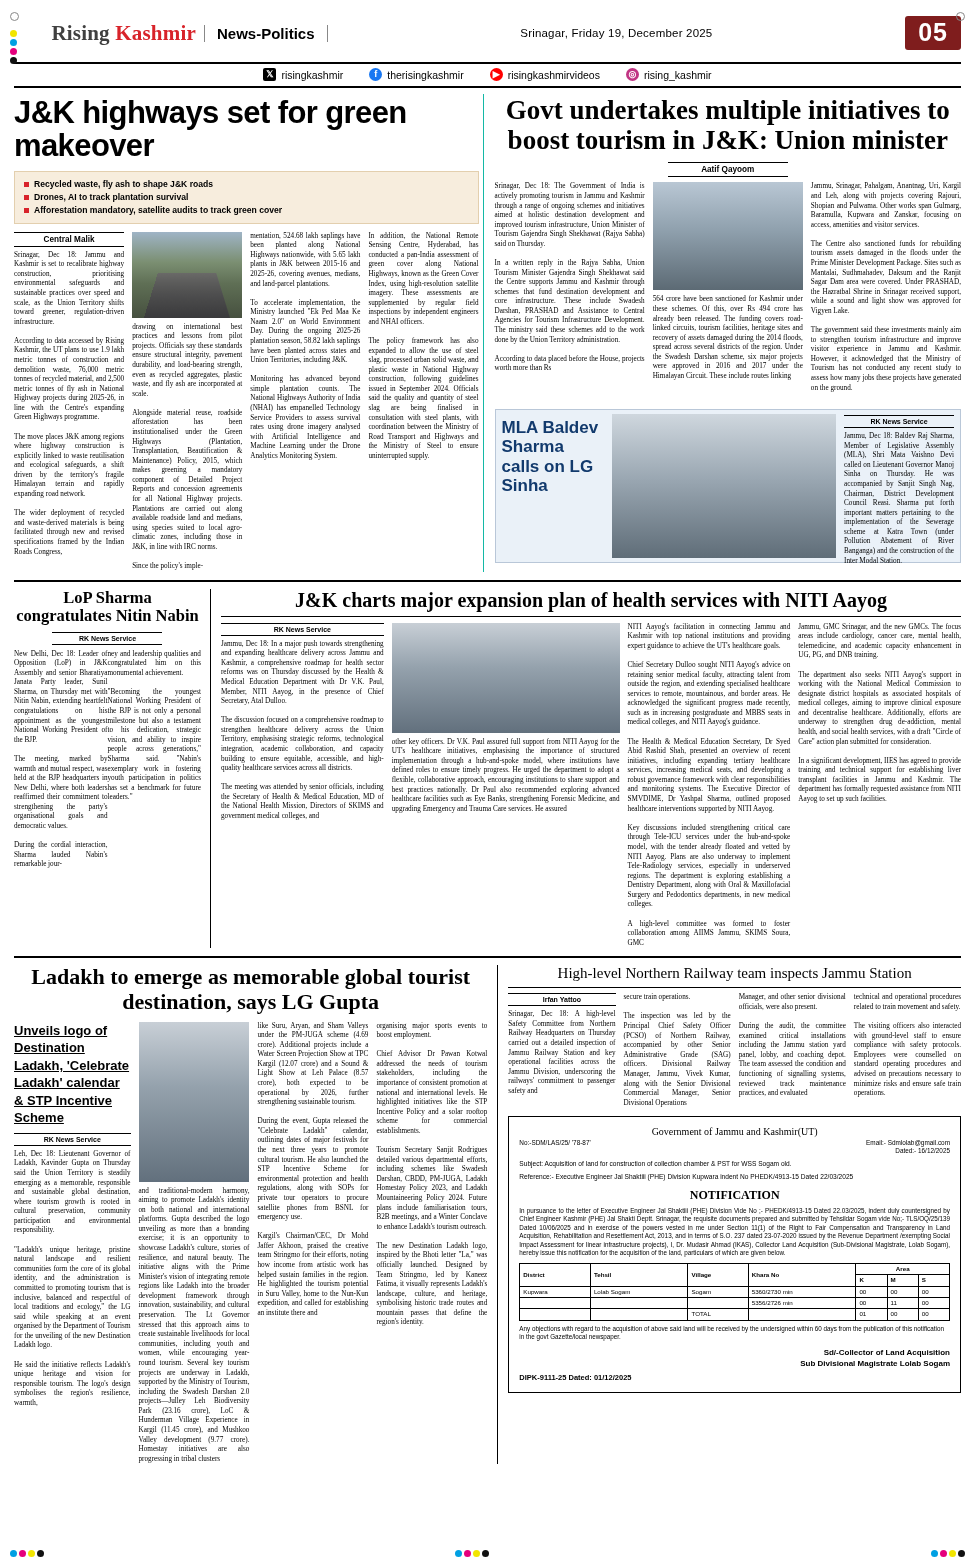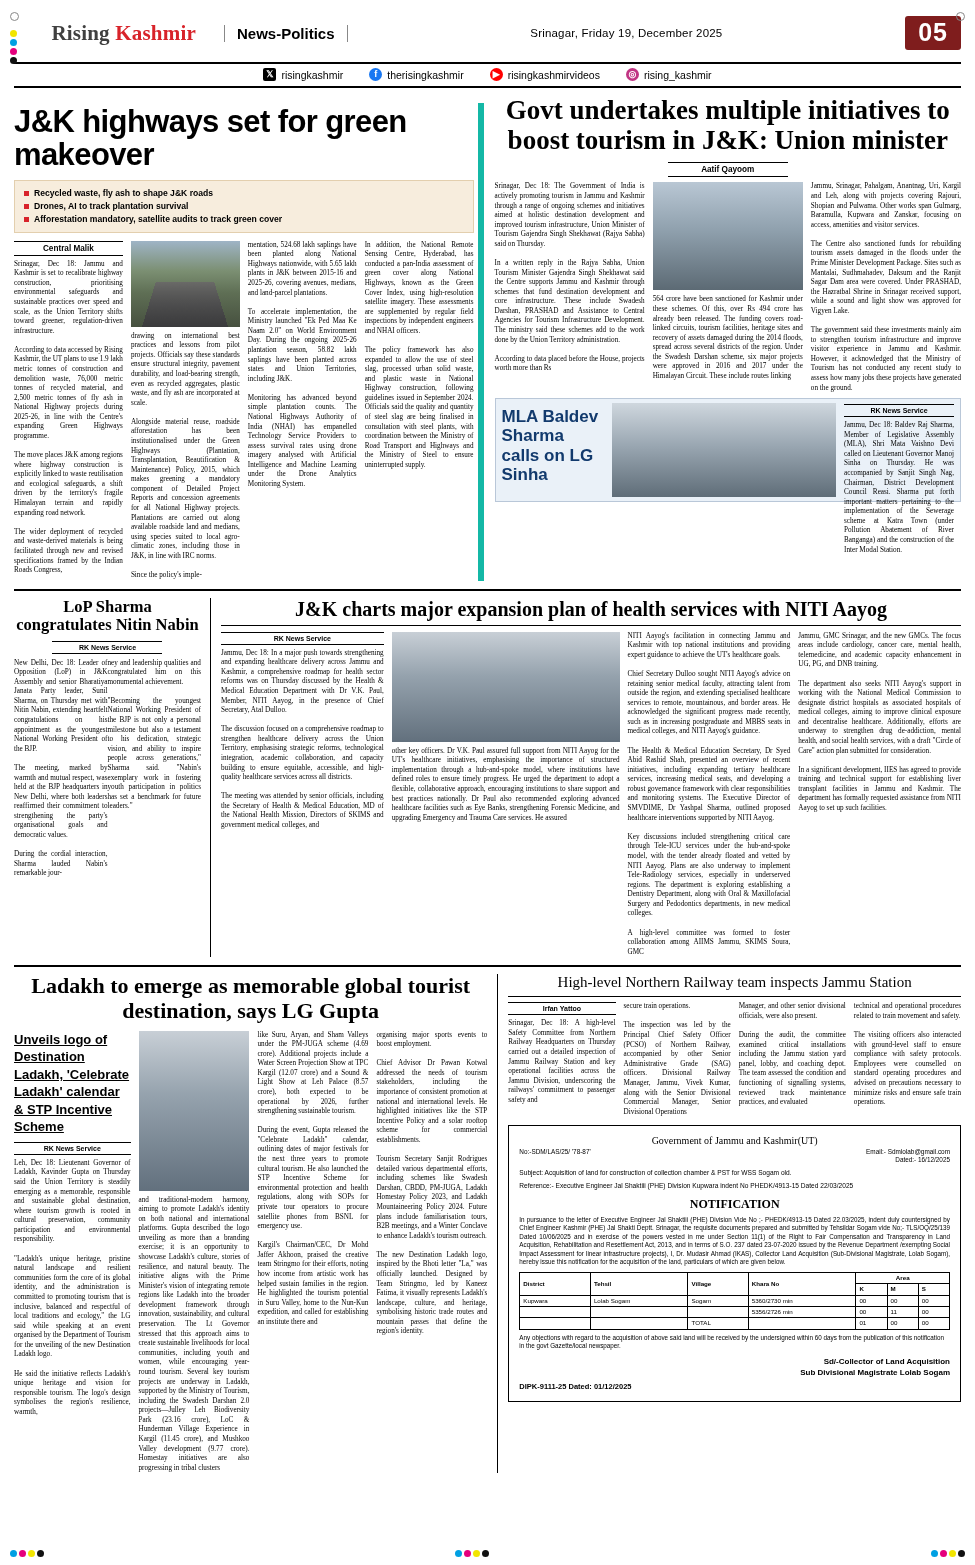--- a/index.html
+++ b/index.html
@@ -38,21 +38,21 @@
   }
   .mast-logo .rising { color: #404040; }
   .mast-logo .kashmir { color: #d8232a; }
   .mast-sec {
     font-family: "Liberation Sans", sans-serif;
     font-weight: bold;
     font-size: 15px;
     border-left: 1px solid #888;
     border-right: 1px solid #888;
     padding: 0 12px;
-    margin-left: 20px;
+    margin-left: 0;
   }
   .mast-date {
     flex: 1;
     text-align: center;
     font-family: "Liberation Sans", sans-serif;
     font-size: 11.5px;
     letter-spacing: .2px;
   }
   .mast-pageno {
     background: #7f1d1d;
@@ -99,21 +99,21 @@
     font-size: 8.2px;
     border-top: 1px solid #000;
     border-bottom: 1px solid #000;
     padding: 2px 0;
     margin-bottom: 4px;
     text-align: center;
   }
 
   
   .top-area { display: flex; margin-top: 6px; }
-  .top-left { width: 470px; padding-right: 4px; border-right: 6px solid #14b8a6; margin-top: 9px; }
+  .top-left { width: 470px; padding-right: 4px; border-right: 1px solid #14b8a6; }
   .top-right { width: 478px; padding-left: 11px; }
 
   h1.story-h {
     font-family: "Liberation Sans", sans-serif;
     font-weight: bold;
     font-size: 31px;
     line-height: 1.08;
     margin: 2px 0 8px 0;
     letter-spacing: -0.6px;
   }
@@ -171,22 +171,22 @@
   }
   .photo.people {
     background: linear-gradient(180deg,#c8cfd6 0%,#95a2ad 40%,#62707d 100%);
   }
 
   
   .mla-band {
     display: flex;
     border: 1px solid #b9c7d8;
     background: #eaf1f8;
-    margin-top: 5px;
-    height: 104px;
+    margin-top: 16px;
+    height: 154px;
   }
   .mla-title {
     width: 112px;
     background: #eaf1f8;
     font-family: "Liberation Sans", sans-serif;
     font-weight: bold;
     font-size: 17px;
     line-height: 1.13;
     color: #123a6d;
     padding: 8px 6px;

